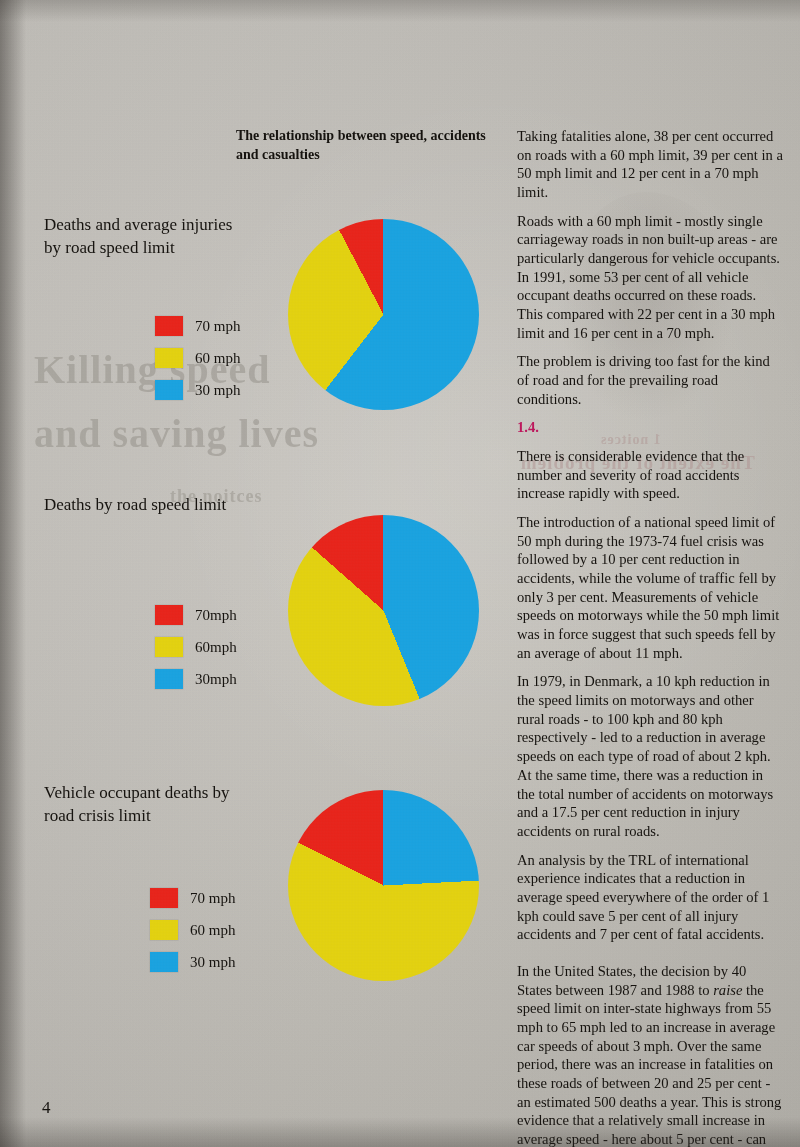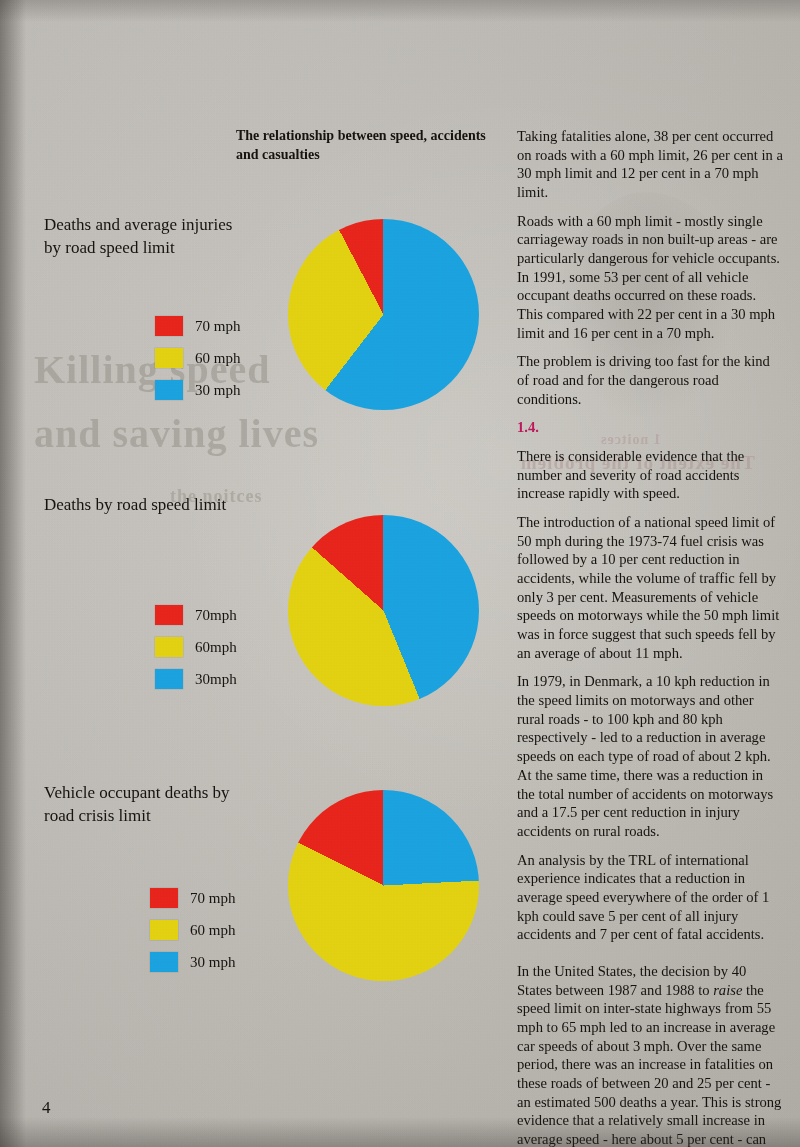--- a/index.html
+++ b/index.html
@@ -212,23 +212,23 @@
         <span class="legend-swatch" style="background: rgb(227, 210, 17);"></span>
         <span class="legend-text">60 mph</span>
       </div>
       <div class="legend-row">
         <span class="legend-swatch" style="background: rgb(27, 163, 224);"></span>
         <span class="legend-text">30 mph</span>
       </div>
     </div>
 
     <div id="body-column">
-      <p>Taking fatalities alone, 38 per cent occurred on roads with a 60 mph limit, 26 per cent in a 30 mph limit and 12 per cent in a 70 mph limit.</p>
+      <p>Taking fatalities alone, 38 per cent occurred on roads with a 60 mph limit, 39 per cent in a 50 mph limit and 12 per cent in a 70 mph limit.</p>
       <p>Roads with a 60 mph limit - mostly single carriageway roads in non built-up areas - are particularly dangerous for vehicle occupants. In 1991, some 53 per cent of all vehicle occupant deaths occurred on these roads. This compared with 22 per cent in a 30 mph limit and 16 per cent in a 70 mph.</p>
-      <p>The problem is driving too fast for the kind of road and for the dangerous road conditions.</p>
+      <p>The problem is driving too fast for the kind of road and for the prevailing road conditions.</p>
 
       <p class="section-number">1.4.</p>
       <p>There is considerable evidence that the number and severity of road accidents increase rapidly with speed.</p>
       <p>The introduction of a national speed limit of 50 mph during the 1973-74 fuel crisis was followed by a 10 per cent reduction in accidents, while the volume of traffic fell by only 3 per cent. Measurements of vehicle speeds on motorways while the 50 mph limit was in force suggest that such speeds fell by an average of about 11 mph.</p>
       <p>In 1979, in Denmark, a 10 kph reduction in the speed limits on motorways and other rural roads - to 100 kph and 80 kph respectively - led to a reduction in average speeds on each type of road of about 2 kph. At the same time, there was a reduction in the total number of accidents on motorways and a 17.5 per cent reduction in injury accidents on rural roads.</p>
       <p>An analysis by the TRL of international experience indicates that a reduction in average speed everywhere of the order of 1 kph could save 5 per cent of all injury accidents and 7 per cent of fatal accidents.</p>
 
       <p class="gap-before"><span>In the United States, the decision by 40 States between 1987 and 1988 to </span><span class="ital">raise</span><span> the speed limit on inter-state highways from 55 mph to 65 mph led to an increase in average car speeds of about 3 mph. Over the same period, there was an increase in fatalities on these roads of between 20 and 25 per cent - an estimated 500 deaths a year. This is strong evidence that a relatively small increase in average speed - here about 5 per cent - can lead to a very large increase in road deaths.</span></p>
     </div>
 

